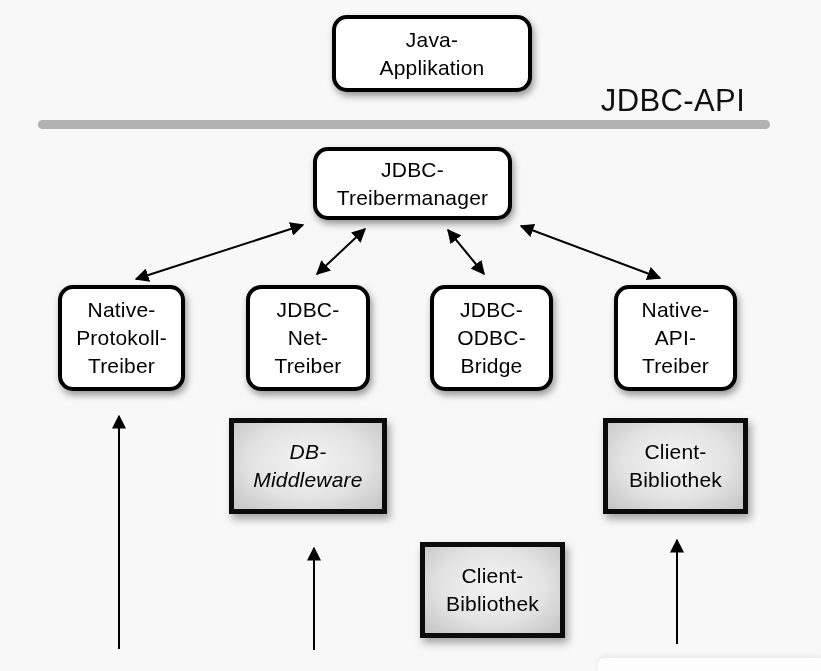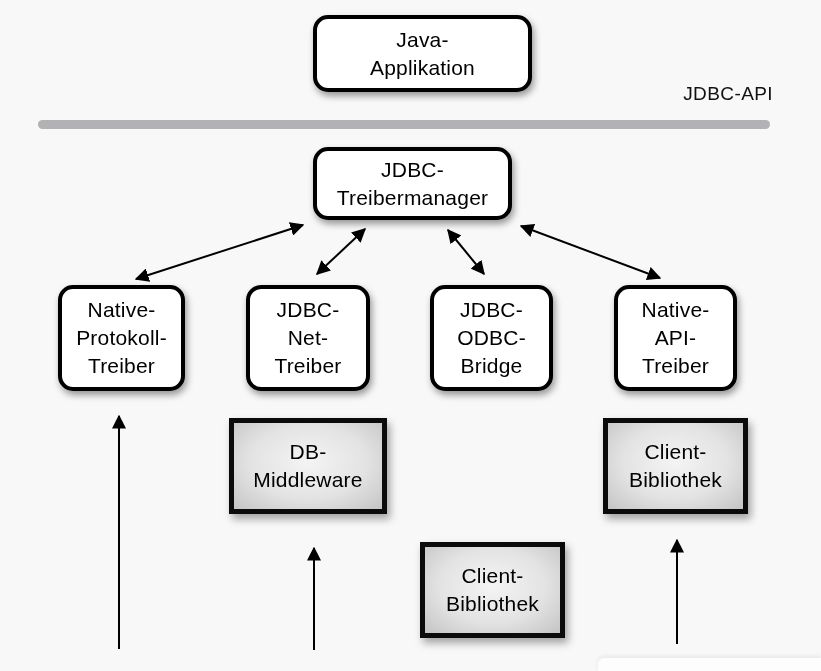--- a/index.html
+++ b/index.html
@@ -36,44 +36,44 @@
     border: 4px solid #000000;
     border-radius: 15px;
     box-shadow: 2px 4px 7px rgba(0,0,0,0.40);
   }
   .gray-box {
     background: radial-gradient(ellipse at 50% 45%, #f4f4f4 0%, #e3e3e3 55%, #c4c4c4 100%);
     border: 5px solid #0b0b0b;
     border-radius: 0;
     box-shadow: 3px 5px 8px rgba(0,0,0,0.35);
   }
-  .node-java-application   { left: 313px; top: 15px;  width: 219px; height: 77px; }
+  .node-java-application   { left: 332px; top: 15px;  width: 200px; height: 77px; }
   .node-treibermanager     { left: 313px; top: 147px; width: 199px; height: 73px; }
   .node-native-protokoll   { left: 58px;  top: 285px; width: 127px; height: 106px; }
   .node-jdbc-net           { left: 246px; top: 285px; width: 124px; height: 106px; }
   .node-jdbc-odbc          { left: 430px; top: 285px; width: 123px; height: 106px; }
   .node-native-api         { left: 614px; top: 285px; width: 123px; height: 106px; }
-  .node-db-middleware      { left: 229px; top: 418px; width: 158px; height: 96px; }
+  .node-db-middleware      { left: 229px; top: 418px; width: 158px; height: 96px; font-style: italic; }
   .node-odbc               { left: 420px; top: 418px; width: 147px; height: 96px; }
   .node-client-bib-right   { left: 603px; top: 418px; width: 145px; height: 96px; }
   .node-client-bib-bottom  { left: 420px; top: 542px; width: 145px; height: 96px; }
   .api-divider {
     position: absolute;
     left: 38px; top: 120px;
     width: 732px; height: 9px;
     border-radius: 5px;
     background: #b2b2b5;
     z-index: 0;
   }
   .api-label {
     position: absolute;
     left: 573px; top: 83px;
     width: 200px;
-    text-align: right;
-    font-size: 19px;
+    text-align: center;
+    font-size: 31px;
     color: #111;
     letter-spacing: 0.4px;
     z-index: 2;
   }
   .cutoff-box {
     position: absolute;
     left: 598px; top: 658px;
     width: 223px; height: 14px;
     background: #fdfdfd;
     box-shadow: 0 -2px 5px rgba(0,0,0,0.07);

